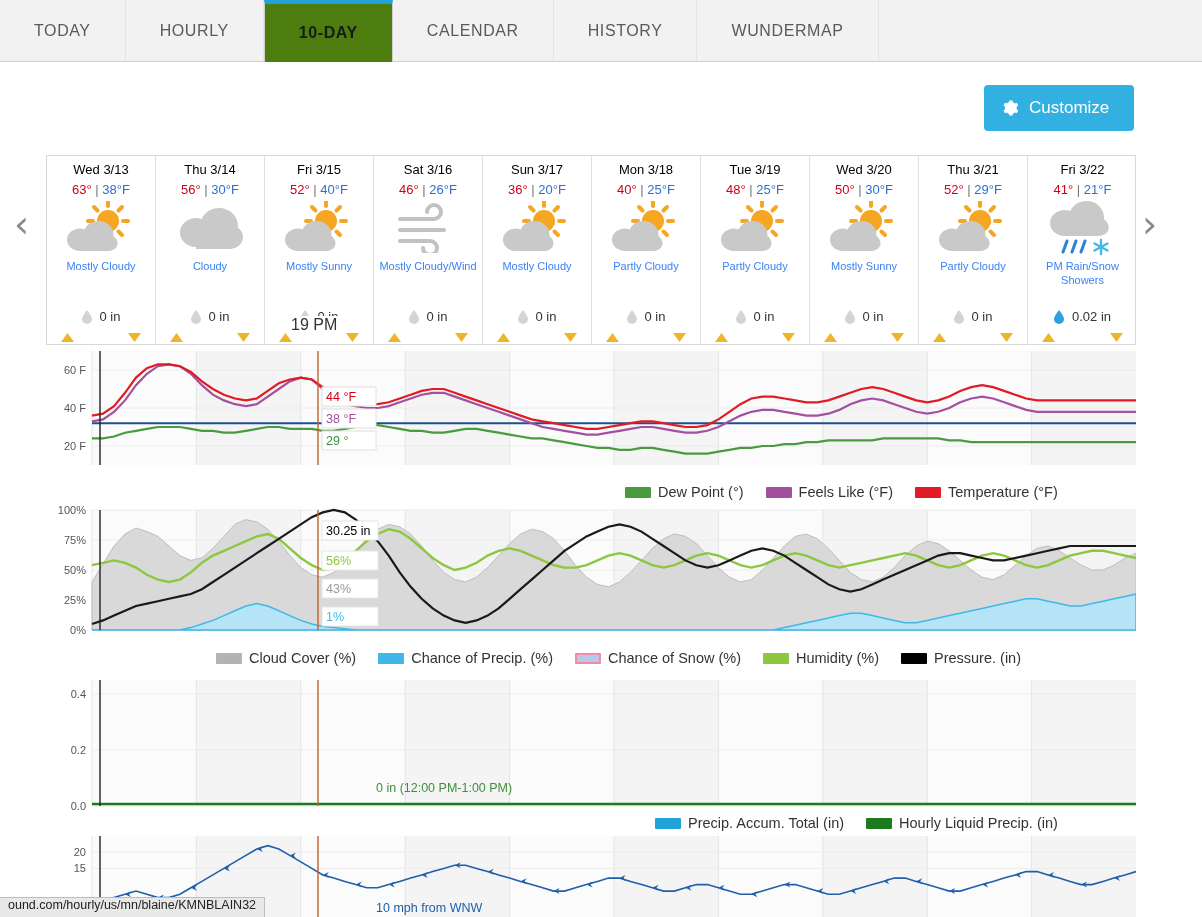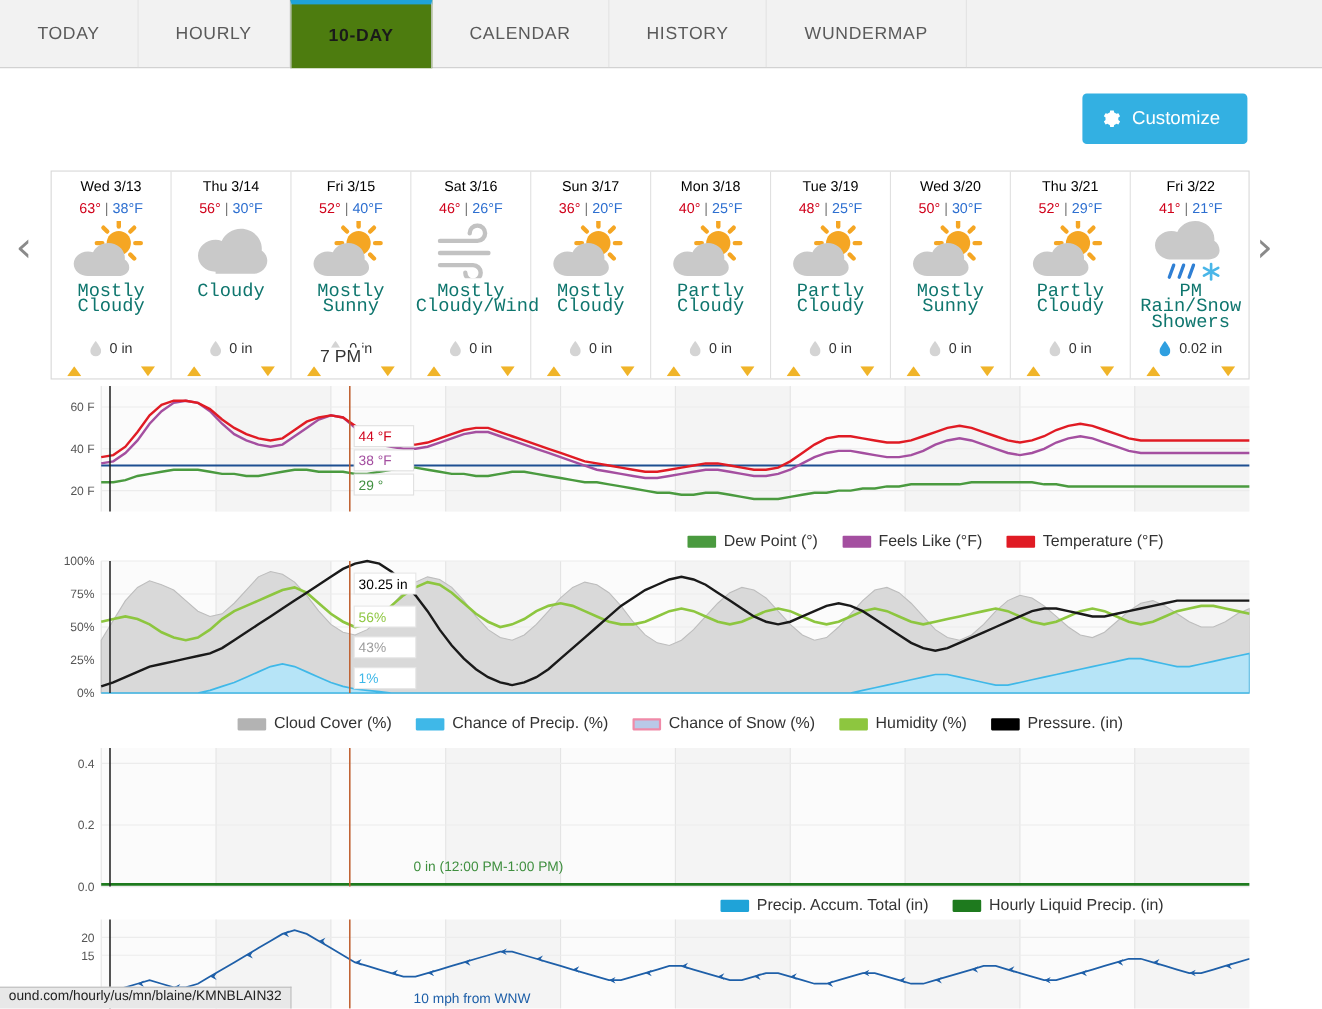--- a/index.html
+++ b/index.html
@@ -61,22 +61,22 @@
     position: relative;
   }
   .day:last-child { border-right: none; }
   .day-name { font-size: 13px; color: #000000; }
   .day-temps { font-size: 13px; margin-top: 5px; }
   .hi { color: #d0021b; }
   .sep { color: #777; }
   .lo { color: #2d6fd0; }
   .day-icon { height: 58px; margin-top: 2px; display: flex; align-items: center; justify-content: center; }
   .day-cond {
-    font-size: 17px; color: #0f766e; text-align: center; line-height: 14px;
-    margin-top: 2px; width: 100px; font-family: Liberation Mono, monospace;
+    font-size: 11px; color: #3b82f6; text-align: center; line-height: 14px;
+    margin-top: 2px; width: 100px;
   }
   .day-precip {
     position: absolute; bottom: 20px; left: 0; width: 100%;
     display: flex; align-items: center; justify-content: center; gap: 8px;
     font-size: 13px; color: #333;
   }
   .drop { width: 10px; height: 14px; display: block; }
   .day-bottom {
     position: absolute; bottom: 2px; left: 0; width: 100%;
     display: flex; justify-content: space-between; padding: 0 14px;
@@ -761,14 +761,14 @@
         <line x1="54" y1="4" x2="54" y2="85" stroke="#222" stroke-width="1.4"></line>
         <line x1="272" y1="4" x2="272" y2="85" stroke="#c06030" stroke-width="1.4"></line>
         <text x="330" y="80" font-size="12.5" fill="#1e5fa8" font-family="Liberation Sans">10 mph from WNW</text>
       </svg>
   </div>
 
   <div class="statusbar">
     <span>ound.com/hourly/us/mn/blaine/KMNBLAIN32</span>
   </div>
 
-<div style="position: absolute; left: 288px; top: 316px; font-size: 16px; color: rgb(51, 51, 51); background: rgb(255, 255, 255); padding: 0px 3px;">7 PM</div>
+<div style="position: absolute; left: 288px; top: 316px; font-size: 16px; color: rgb(51, 51, 51); background: rgb(255, 255, 255); padding: 0px 3px;">19 PM</div>
   </div>
 
 </body></html>

